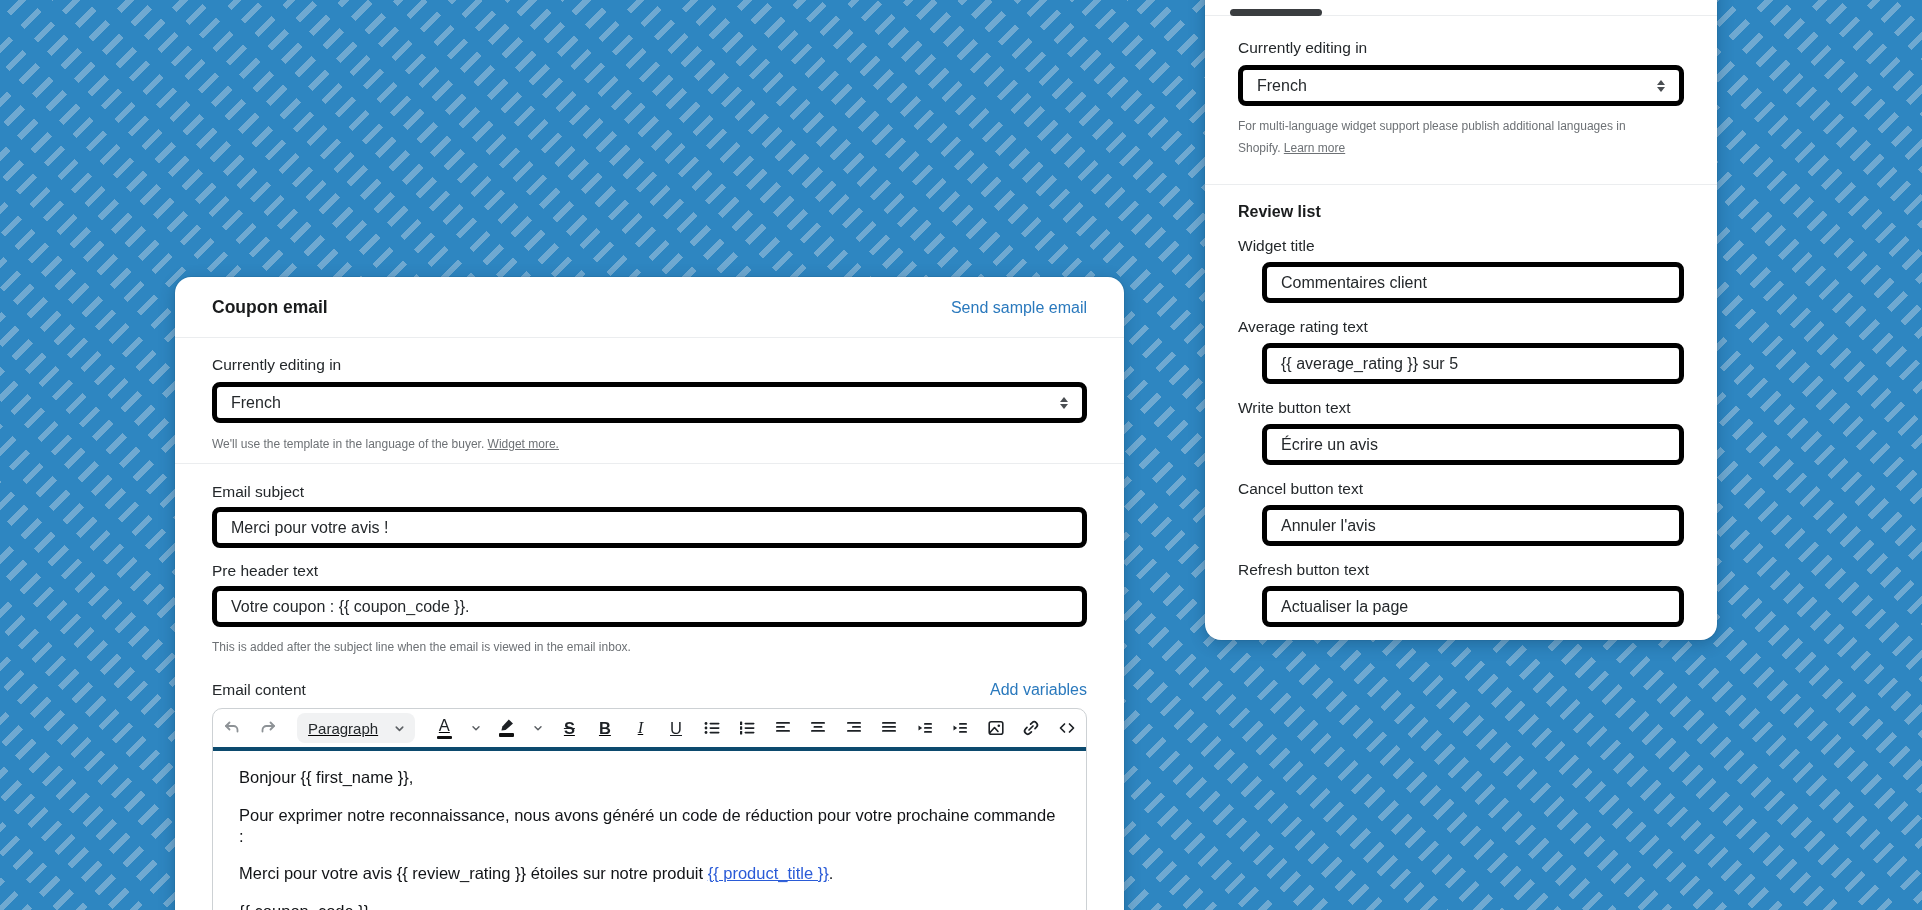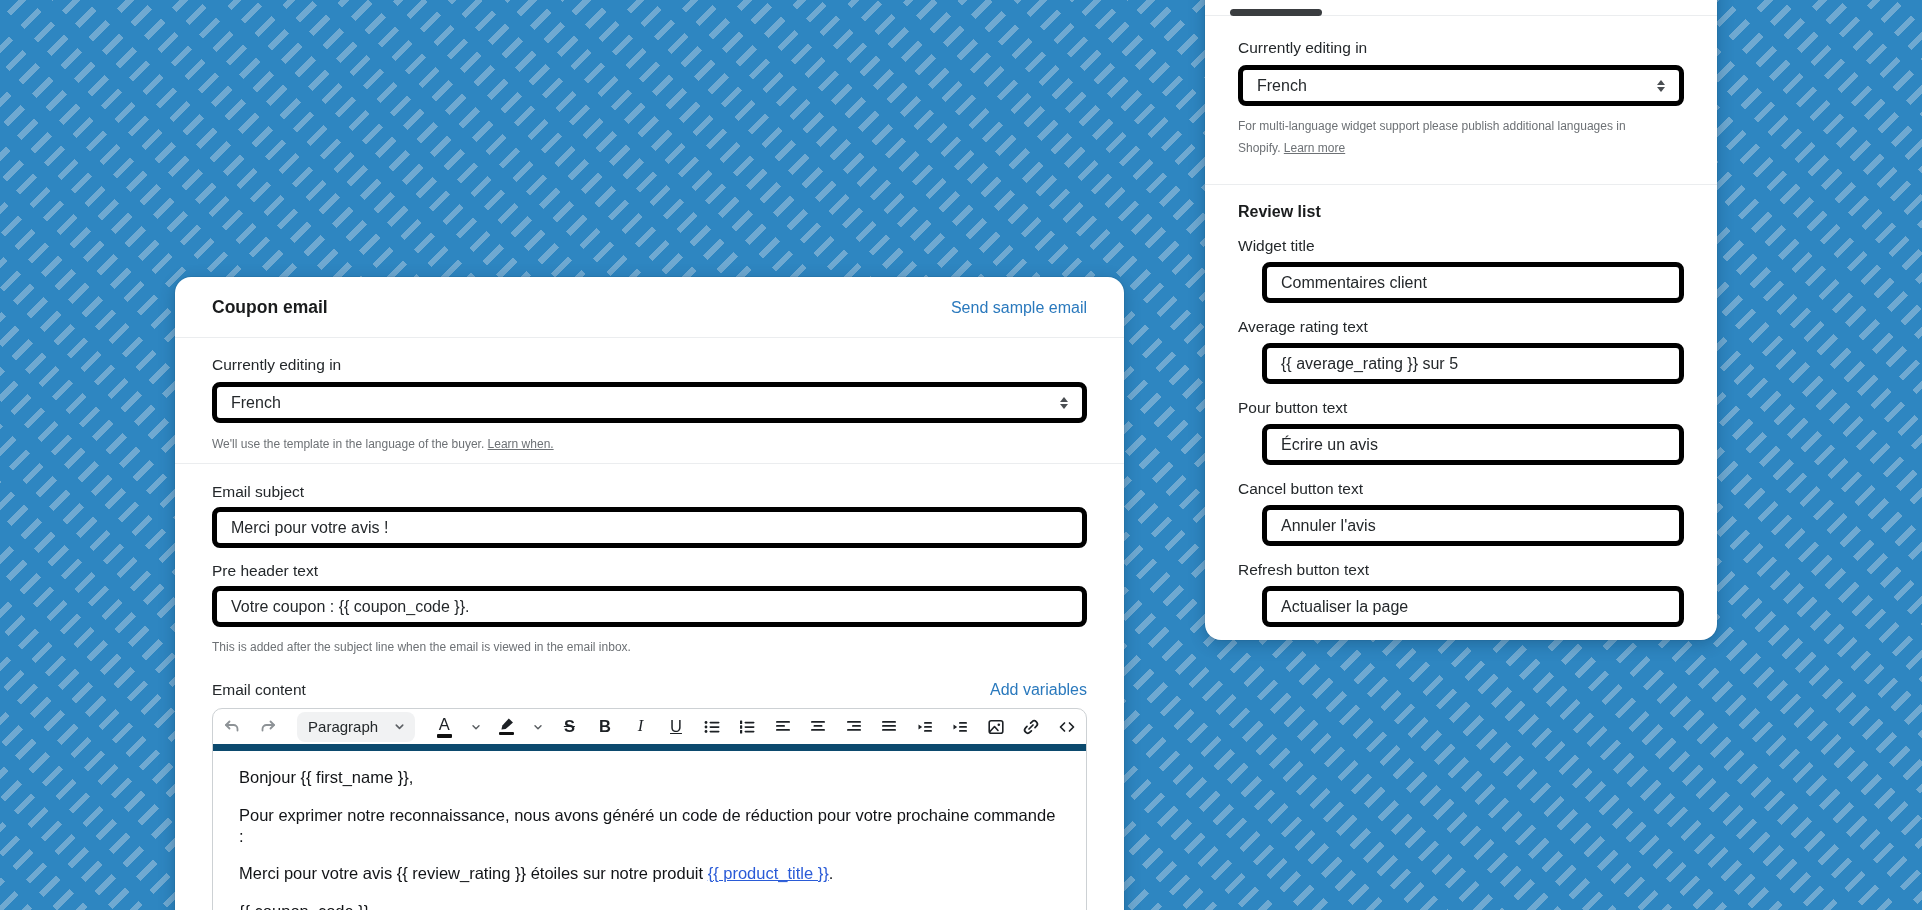--- a/index.html
+++ b/index.html
@@ -46,21 +46,21 @@
   .lc-lang .select { margin-top:7px; }
   .lc-lang .helper { margin-top:10px; }
   .lc-fields { padding-top:18px; }
   .lc-fields .tinput { margin-top:5px; }
   .lbl2 { margin-top:13px; }
   .lc-fields .helper { margin-top:9px; }
   .content-head { display:flex; align-items:center; justify-content:space-between; margin-top:22px; }
 
   
   .editor { margin:8px 37px 0; border:1px solid #cdd1d4; border-radius:10px; height:268px; overflow:hidden; }
-  .tb { height:42px; display:flex; align-items:center; gap:15px; padding:0 9px; border-bottom:7px solid #0c4a6e; }
+  .tb { height:42px; display:flex; align-items:center; gap:15px; padding:0 9px; border-bottom:4px solid #0c4a6e;text-decoration:underline; }
   .tbtn { width:29px; height:30px; border:none; background:transparent; border-radius:6px;
     display:flex; align-items:center; justify-content:center; cursor:pointer; color:#1d2125; }
   .tbtn.mut { color:#8d9296; }
   .tbtn svg { display:block; }
   .glyph { font-size:16.5px; font-weight:700; color:#1d2125; line-height:1; }
   .pill { height:30px; min-width:118px; background:#f1f2f3; border:none; border-radius:8px;
     display:flex; align-items:center; justify-content:space-between; padding:0 9px 0 11px;
     font-size:15px; color:#24282b; cursor:pointer; margin:0 4px; }
   .colorbtn { display:flex; flex-direction:column; align-items:center; justify-content:center; gap:2px; }
   .colorbar { width:15px; height:3.5px; background:#111; border-radius:1px; }
@@ -92,21 +92,21 @@
 
   <div class="sec lc-lang">
     <div class="label">Currently editing in</div>
     <div class="select">
       <span>French</span>
       <span class="caret">
           <i class="up"></i>
           <i class="dn"></i>
         </span>
     </div>
-    <div class="helper"><span>We'll use the template in the language of the buyer. </span><span class="ul">Learn when.</span></div>
+    <div class="helper"><span>We'll use the template in the language of the buyer. </span><span class="ul">Widget more.</span></div>
   </div>
   <div class="divider"></div>
 
   <div class="sec lc-fields">
     <div class="label">Email subject</div>
     <div class="tinput">Merci pour votre avis !</div>
     <div class="label lbl2">Pre header text</div>
     <div class="tinput">Votre coupon : {{ coupon_code }}.</div>
     <div class="helper">This is added after the subject line when the email is viewed in the email inbox.</div>
 
@@ -286,21 +286,21 @@
 
     <div class="fg">
       <div class="label">Widget title</div>
       <div class="tinput">Commentaires client</div>
     </div>
     <div class="fg">
       <div class="label">Average rating text</div>
       <div class="tinput">{{ average_rating }} sur 5</div>
     </div>
     <div class="fg">
-      <div class="label">Pour button text</div>
+      <div class="label">Write button text</div>
       <div class="tinput">Écrire un avis</div>
     </div>
     <div class="fg">
       <div class="label">Cancel button text</div>
       <div class="tinput">Annuler l'avis</div>
     </div>
     <div class="fg">
       <div class="label">Refresh button text</div>
       <div class="tinput">Actualiser la page</div>
     </div>

